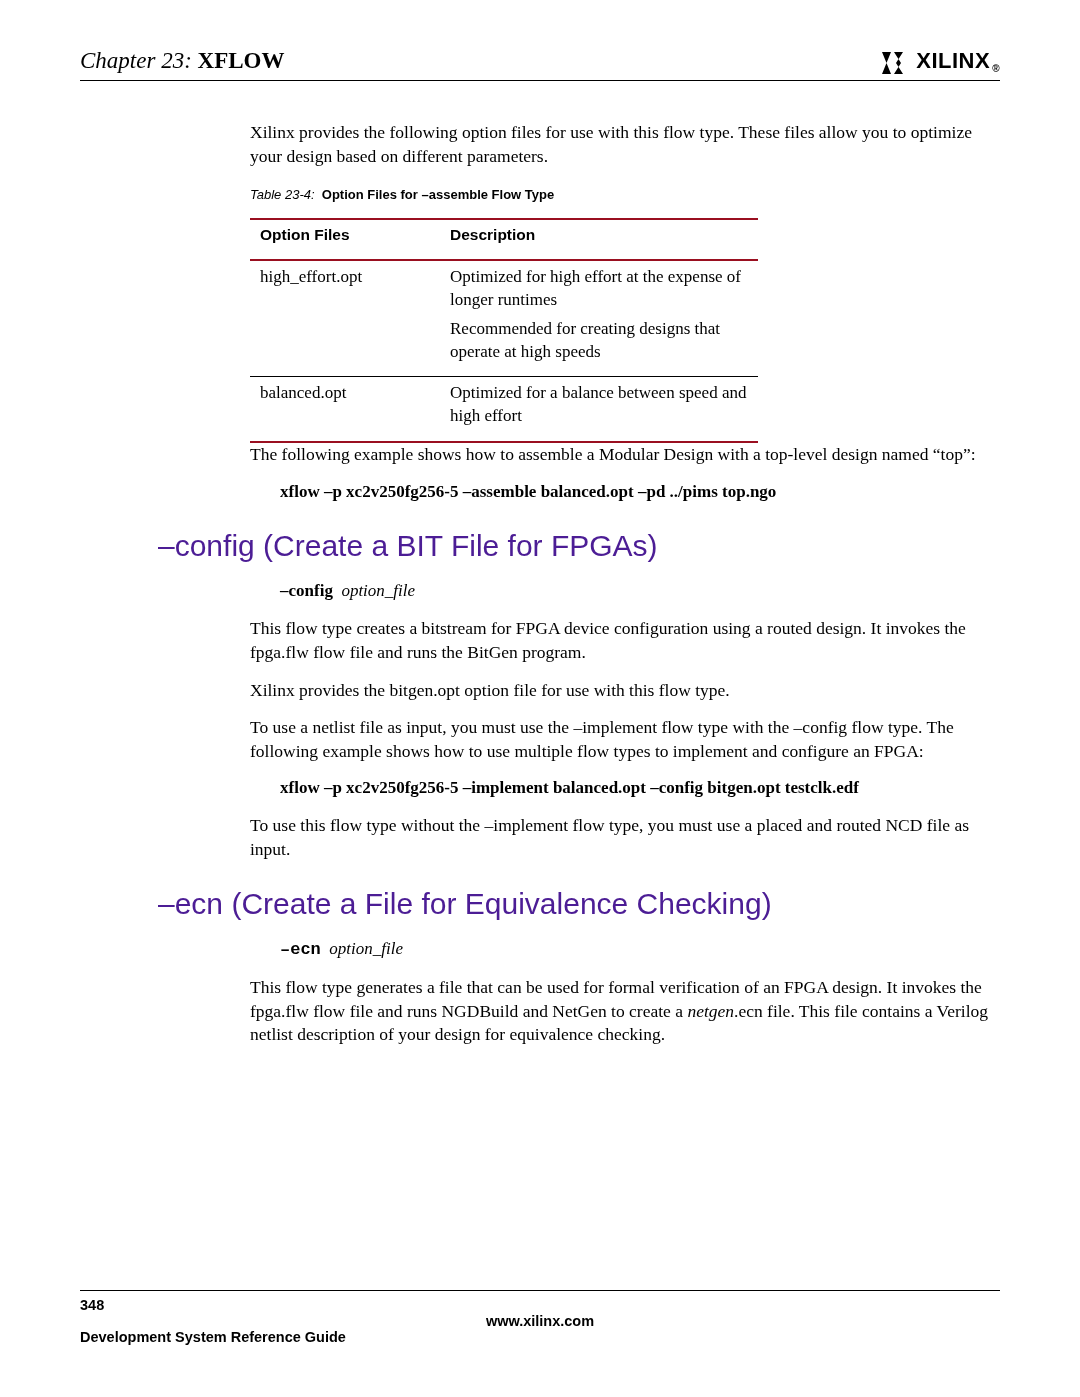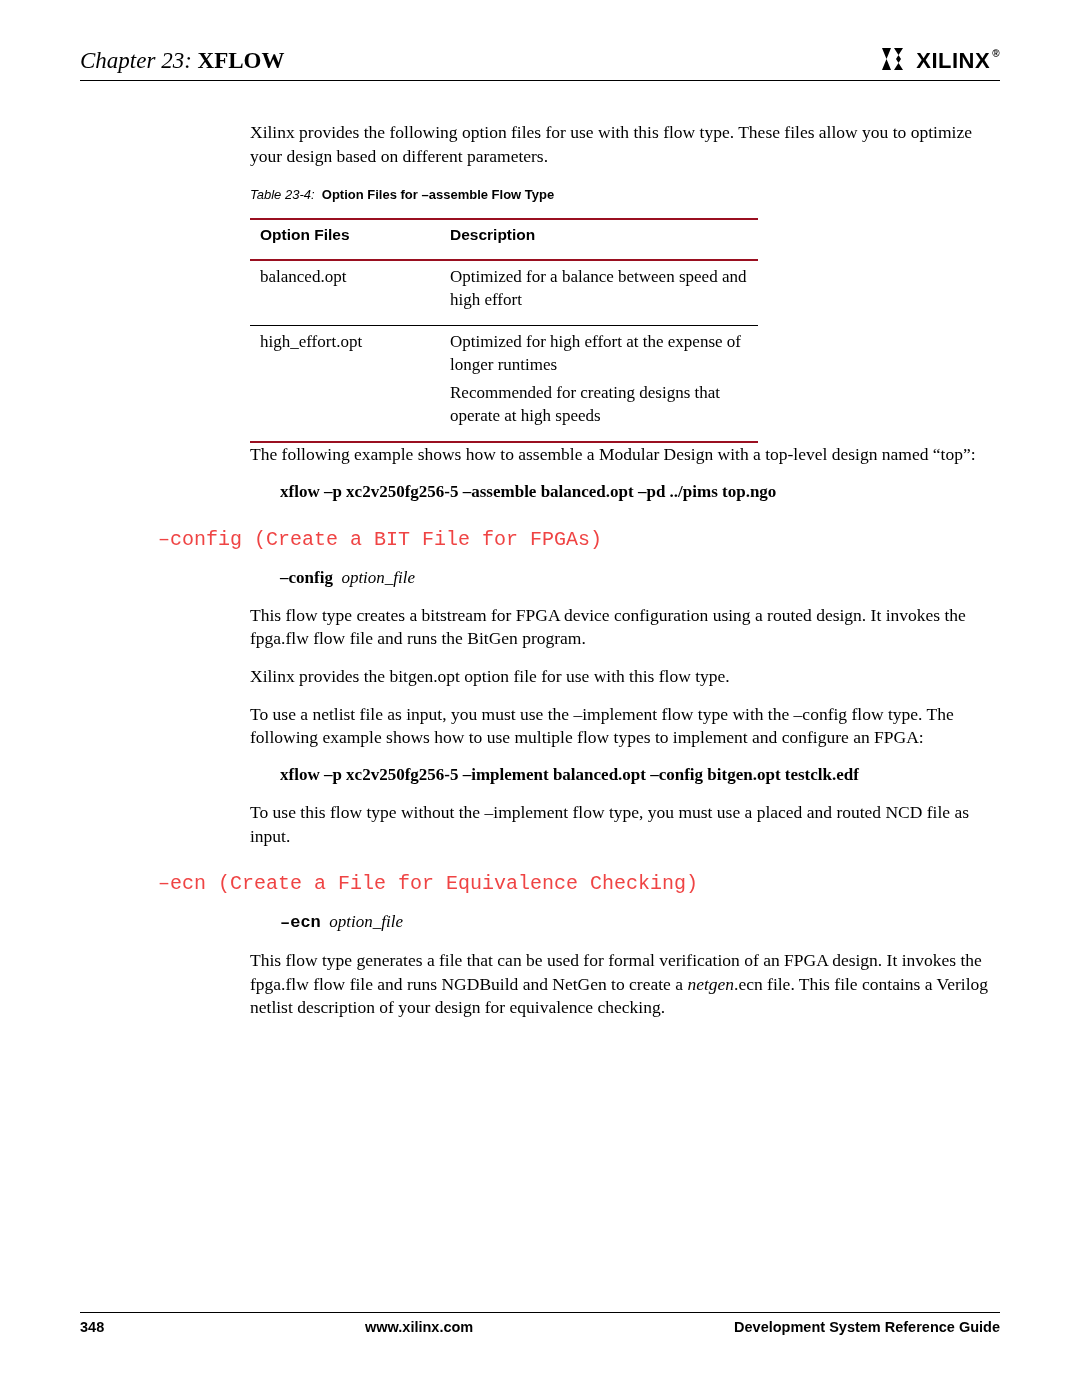--- a/index.html
+++ b/index.html
@@ -27,21 +27,21 @@
     font-style: italic;
     font-size: 23px;
   }
   .chapter-label b { font-style: normal; font-weight: bold; }
   .logo {
     font-family: Arial, sans-serif;
     font-weight: bold;
     font-size: 22px;
     letter-spacing: 0.5px;
     display: flex;
-    align-items: flex-start;
+    align-items: flex-end;
   }
   .logo svg { margin-right: 6px; }
   .logo sup { font-size: 10px; vertical-align: super; margin-left: 2px; }
   .body-col {
     margin-left: 170px;
     font-size: 17.5px;
     line-height: 1.35;
   }
   .body-col p { margin: 0 0 14px 0; }
   .table-caption {
@@ -76,46 +76,47 @@
   .desc-block { margin-bottom: 6px; }
   .desc-block:last-child { margin-bottom: 0; }
   .after-table { margin-top: 18px; }
   .cmd-line {
     font-weight: bold;
     font-size: 17px;
     margin: 0 0 14px 0;
     padding-left: 30px;
   }
   h2.section {
-    font-family: Liberation Mono, monospace;
-    color: #ef4444;
+    font-family: Liberation Sans, sans-serif;
+    color: #4c1d95;
     font-weight: normal;
-    font-size: 20px;
+    font-size: 30px;
     margin: 22px 0 14px -92px;
   }
   .syntax {
     padding-left: 30px;
     font-size: 17px;
     margin: 0 0 12px 0;
   }
   .syntax .kw { font-weight: bold; }
   .syntax .mono { font-family: 'Courier New', monospace; font-weight: bold; }
   .syntax .arg { font-style: italic; }
   .footer {
     position: absolute;
     left: 80px;
     right: 80px;
-    bottom: 62px;
+    bottom: 52px;
     border-top: 1px solid #000;
     padding-top: 6px;
     font-family: Arial, Helvetica, sans-serif;
     font-size: 14.5px;
     font-weight: bold;
     display: flex;
     justify-content: space-between;
+    flex-direction: column;
   }
   .footer .url { text-align: center; flex:1; }
 </style>
 </head>
 <body>
 
 <div class="page">
 
   <div class="header-row">
     <div class="chapter-label">
@@ -142,32 +143,32 @@
 
     <table class="opt">
       <thead>
         <tr>
           <th>Option Files</th>
           <th>Description</th>
         </tr>
       </thead>
       <tbody>
         <tr>
-          <td class="file">balanced.opt</td>
-          <td>
-            <div class="desc-block">Optimized for a balance between speed and high effort</div>
-          </td>
-        </tr>
-        <tr>
           <td class="file">high_effort.opt</td>
           <td>
             <div class="desc-block">Optimized for high effort at the expense of longer runtimes</div>
             <div class="desc-block">Recommended for creating designs that operate at high speeds</div>
           </td>
         </tr>
+        <tr>
+          <td class="file">balanced.opt</td>
+          <td>
+            <div class="desc-block">Optimized for a balance between speed and high effort</div>
+          </td>
+        </tr>
       </tbody>
     </table>
 
     <p class="after-table">The following example shows how to assemble a Modular Design with a top-level design named “top”:</p>
 
     <p class="cmd-line">xflow –p xc2v250fg256-5 –assemble balanced.opt  –pd ../pims  top.ngo</p>
 
     <h2 class="section">–config (Create a BIT File for FPGAs)</h2>
 
     <p class="syntax">

